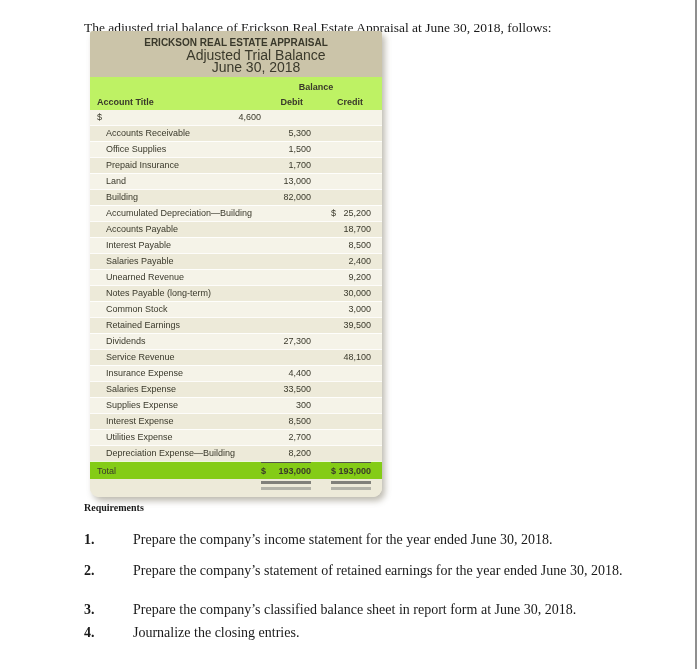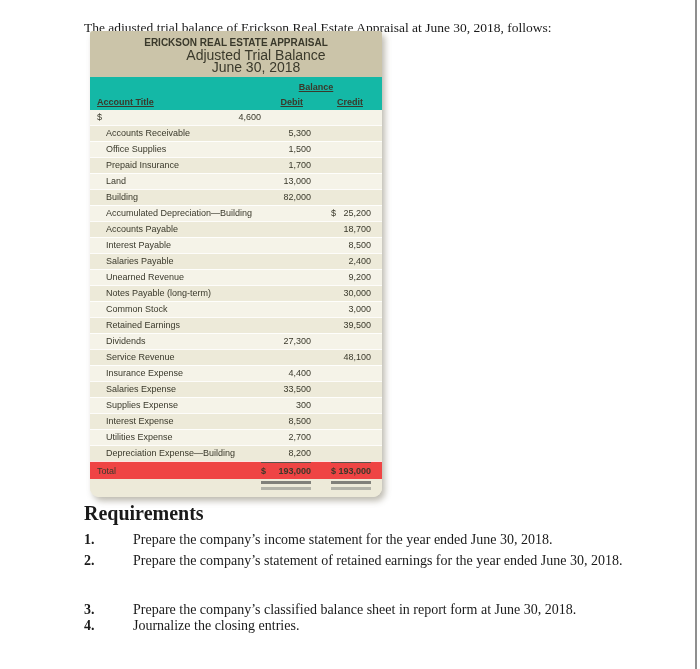--- a/index.html
+++ b/index.html
@@ -43,54 +43,54 @@
   .card-title    { font-size: 10px;  font-weight: 700; line-height: 13px; }
   .card-subtitle { font-size: 14px; font-weight: 400; line-height: 12px; margin-left: 40px; }
 
   .grid {
     display: grid;
     grid-template-columns: 1fr 50px 20px 40px;
     padding: 0 11px 0 7px;
     align-items: center;
   }
 
-  .colhead { background: #14b8a6; padding-top: 3px; text-decoration: underline; }
+  .colhead { background: #bef264; padding-top: 3px; }
   .balance-row { height: 14px; line-height: 14px; }
   .balance-label {
     grid-column: 2 / 5;
     text-align: center;
     font-size: 9px; font-weight: 700;
   }
   .cols-row { height: 16px; line-height: 16px; font-size: 9px; font-weight: 700; }
   .num-head { text-align: right; padding-right: 8px; }
 
   .row { height: 15px; line-height: 15px; font-size: 9px; }
   .row.light { background: #f5f3e8; }
   .row.dark  { background: #edead9; }
   .row + .row { border-top: 1px solid rgba(255,255,255,0.85); padding-left: 16px; }
   .acct-cell { white-space: nowrap; overflow: hidden; }
   .amt-cell { display: flex; justify-content: space-between; }
   .amt-cell .cur { text-align: left; }
   .amt-cell .val { text-align: right; flex: 1; }
 
-  .total-row { height: 17px; line-height: 17px; font-size: 9px; background: #ef4444; border-top: 1px solid rgba(255,255,255,0.85); }
+  .total-row { height: 17px; line-height: 17px; font-size: 9px; background: #84cc16; border-top: 1px solid rgba(255,255,255,0.85); }
   .total-row .amt-cell { font-weight: 700; border-top: 1px solid #55544a; }
   .rules-row { background: #edead9; padding-top: 1px; }
   .dbl-rule .bar1 { height: 3px; background: #80807a; margin-top: 1px; }
   .dbl-rule .bar2 { height: 3px; background: #b2b2a8; margin-top: 3px; }
   .card-footer { height: 7px; background: #edead9; }
 
   
   .requirements {
     position: absolute; left: 84px; top: 502px;
     width: 612px; height: 150px;
   }
   .req-heading {
     position: absolute; left: 0; top: 0;
-    font-size: 20px; font-weight: 700;
+    font-size: 10px; font-weight: 700;
   }
   .req-item { position: absolute; left: 0; white-space: nowrap; font-size: 14px; }
   .req-item .req-num { display: inline-block; width: 49px; font-weight: 700; }
 </style>
 </head>
 <body>
 
 <div class="page-right-rule"></div>
 
 <p class="intro">The adjusted trial balance of Erickson Real Estate Appraisal at June 30, 2018, follows:</p>
@@ -431,25 +431,25 @@
   <div class="card-footer"></div>
 </div>
 
 <div class="requirements">
   <div class="req-heading">Requirements</div>
   <div id="req-items">
   <div class="req-item" style="top: 30px;">
     <span class="req-num">1.</span><span class="req-text">Prepare the company’s income statement for the year ended June 30, 2018.</span>
   </div>
 
-  <div class="req-item" style="top: 51px;">
+  <div class="req-item" style="top: 61px;">
     <span class="req-num">2.</span><span class="req-text">Prepare the company’s statement of retained earnings for the year ended June 30, 2018.</span>
   </div>
 
   <div class="req-item" style="top: 100px;">
     <span class="req-num">3.</span><span class="req-text">Prepare the company’s classified balance sheet in report form at June 30, 2018.</span>
   </div>
 
-  <div class="req-item" style="top: 116px;">
+  <div class="req-item" style="top: 123px;">
     <span class="req-num">4.</span><span class="req-text">Journalize the closing entries.</span>
   </div>
 </div>
 </div>
 
 </body></html>

